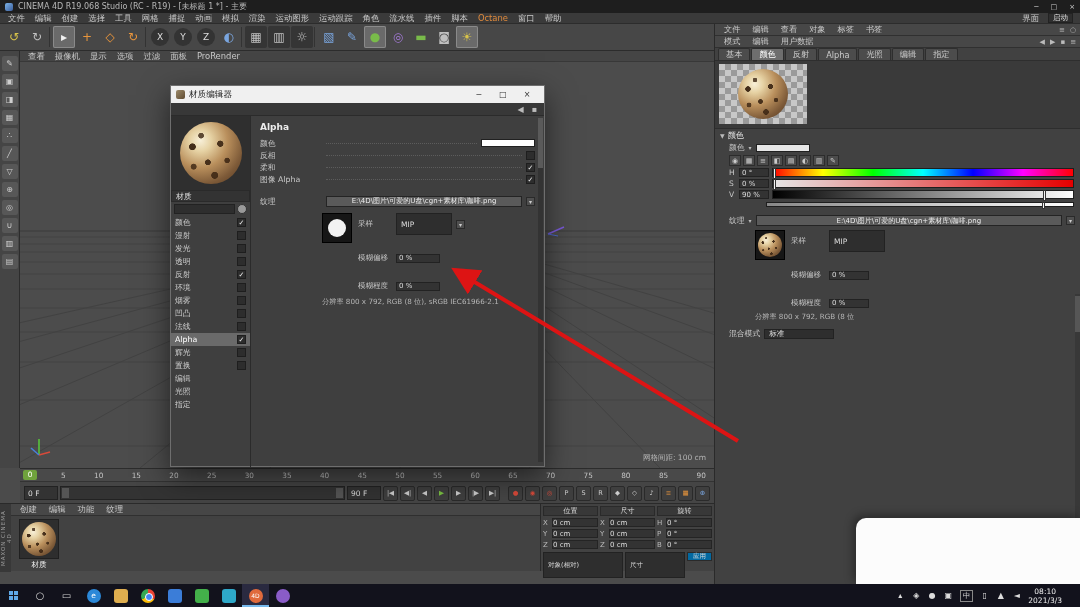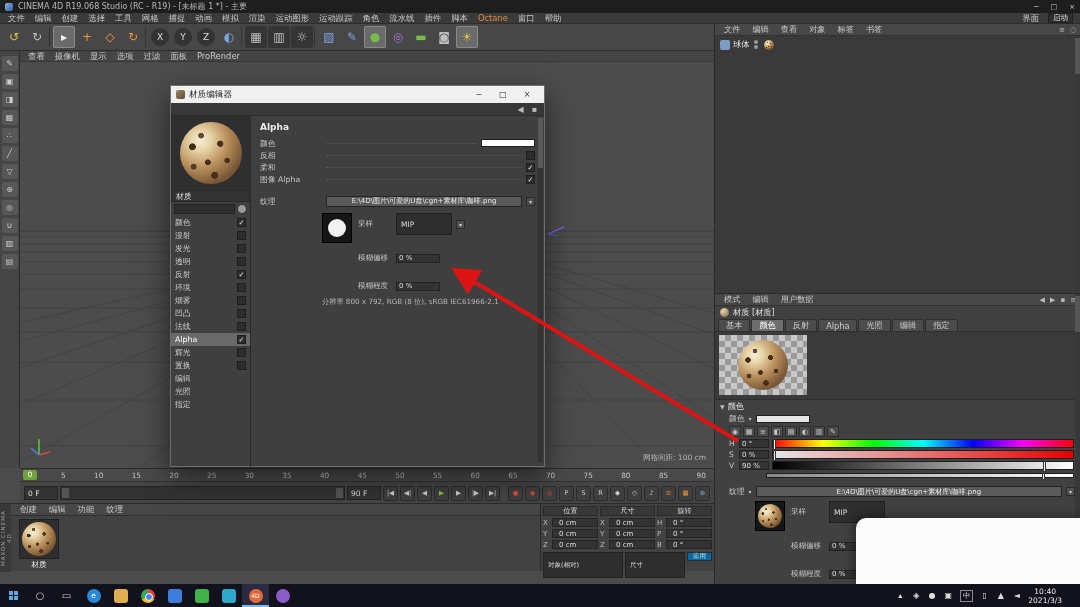--- a/index.html
+++ b/index.html
@@ -49,21 +49,21 @@
 .mm-menu{position:absolute;left:11px;top:0;width:529px;height:12px;background:#474747;border-bottom:1px solid #303030;display:flex;gap:2px;align-items:center;padding:0 4px;font-size:8.4px}
 .mat-item{position:absolute;left:16px;top:15px;width:46px;text-align:center}
 .mat-thumb{width:40px;height:40px;border:1px solid #202020;background:#2e2e2e;display:flex;align-items:center;justify-content:center;margin:0 auto}
 .mat-name{font-size:7.5px;color:#eee;margin-top:1px}
 .coords{position:absolute;left:540px;top:503px;width:174px;height:68px;background:#424242;border-top:1px solid #2a2a2a;border-left:1px solid #2a2a2a;padding:2px 2px;font-size:7px}
 .cgrid{display:flex;gap:2px}
 .ccol{flex:1}
 .chead{background:#383838;border:1px solid #2a2a2a;height:10px;display:flex;align-items:center;justify-content:center;color:#ddd;margin-bottom:1px}
 .crow{display:flex;align-items:center;gap:2px;height:11px}
 .ck{width:7px;color:#bbb}
-.cval{flex:1;background:#333;border:1px solid #242424;height:9px;display:flex;align-items:center;padding:0 6px;color:#ddd}
+.cval{flex:1;background:#333;border:1px solid #242424;height:9px;display:flex;align-items:center;padding:0 0;color:#ddd}
 .cfoot{display:flex;gap:2px;margin-top:2px}
 .cfoot .combo{height:26px;font-size:6.5px}
 .cw1{flex:1.4}.cw2{flex:1}
 .cbtn{background:#0369a1;border:1px solid #2a2a2a;height:9px;padding:0 5px;display:inline-flex;align-items:center;color:#ddd;font-size:6.5px}
 
 .statusbar{position:absolute;left:0;top:571px;width:1080px;height:13px;background:#3d3d3d;border-top:1px solid #2a2a2a;display:flex;align-items:center;padding:0 6px;font-size:7.8px;color:#e05040;overflow:hidden;white-space:nowrap}
 .taskbar{position:absolute;left:0;top:584px;width:1080px;height:23px;background:#12121c;display:flex;align-items:center;z-index:50}
 .tb-start,.tb-icon{width:27px;height:100%;display:flex;align-items:center;justify-content:center;color:#cfcfcf;font-size:10px}
 .winlogo{display:grid;grid-template-columns:4px 4px;grid-template-rows:4px 4px;gap:1px}
 .winlogo span{background:#5fa8e8}
@@ -556,53 +556,35 @@
           <span class="mi">对象</span>
           <span class="mi">标签</span>
           <span class="mi">书签</span>
         </span>
       <span class="pm-right">
 
       <span>≡</span>
           <span>○</span>
         </span>
     </div>
-    <div class="om-body">
-      <div class="om-row">
-        <span class="obj-ico"></span>
-        <span>球体</span>
-        <span class="om-dots">
-            <i></i>
-            <i></i>
-          </span>
-        <span class="tag-ico coffee"></span>
-      </div>
-      <div class="vscroll">
-          <i></i>
-        </div>
-    </div>
 
     <div class="pm-menu">
       <span style="display:flex;gap:2px">
 
       <span class="mi">模式</span>
           <span class="mi">编辑</span>
           <span class="mi">用户数据</span>
         </span>
       <span class="pm-right">
 
       <span>◀</span>
           <span>▶</span>
           <span>▪</span>
           <span>≡</span>
         </span>
-    </div>
-    <div class="am-title">
-      <span class="mini-ball"></span>
-      <span>材质 [材质]</span>
     </div>
     <div class="am-tabs">
 
     <span class="am-tab">基本</span>
         <span class="am-tab sel">颜色</span>
         <span class="am-tab">反射</span>
         <span class="am-tab">Alpha</span>
         <span class="am-tab">光照</span>
         <span class="am-tab">编辑</span>
         <span class="am-tab">指定</span>
@@ -937,21 +919,21 @@
             <span>▯</span>
           </span>
           <span class="tray-ico">
             <span>▲</span>
           </span>
           <span class="tray-ico">
             <span>◄</span>
           </span>
         </span>
       <span class="tb-clock">
-        <span>10:40</span><br>
+        <span>08:10</span><br>
         <span>2021/3/3</span>
       </span>
       <span class="tb-edge"></span>
     </div>
   </div>
 
   <svg class="arrow-svg" width="1080" height="607">
     <defs>
       <marker id="ah" markerWidth="7" markerHeight="7" refX="5" refY="3.5" orient="auto">
         <path d="M0,0 L7,3.5 L0,7 z" fill="#dd1414"></path>

